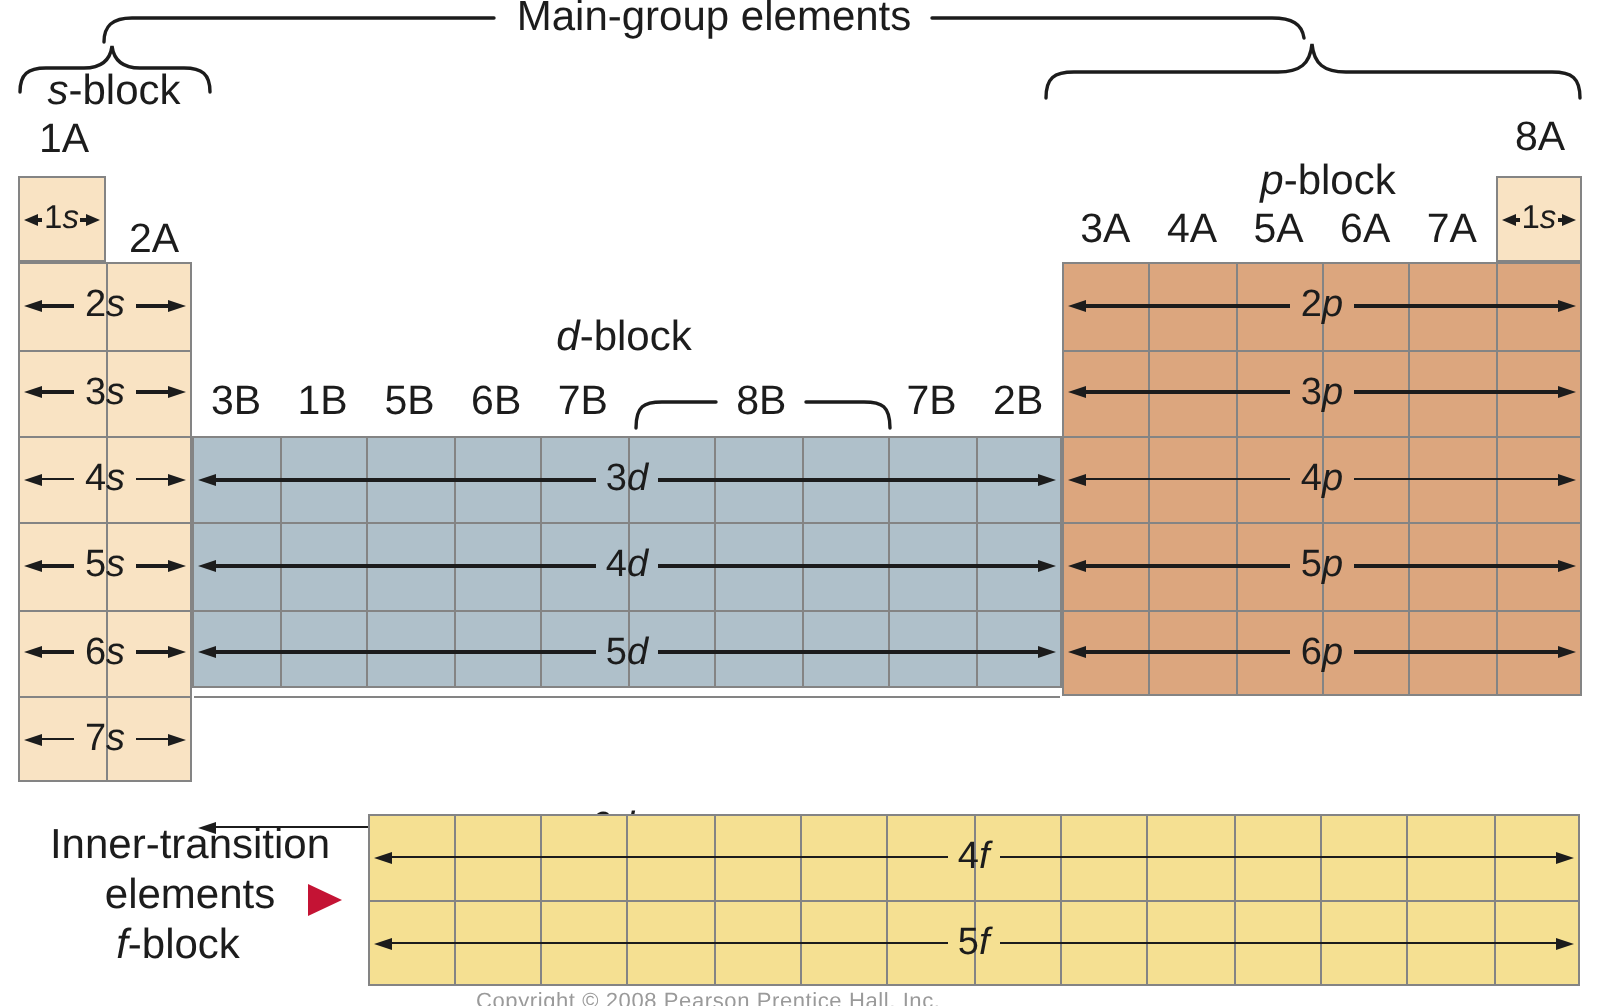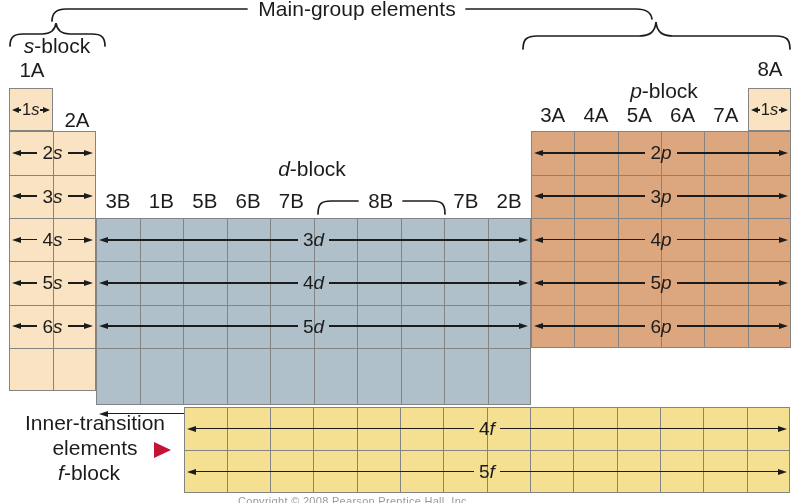--- a/index.html
+++ b/index.html
@@ -124,22 +124,29 @@
         <span class="seg"></span>
         <span class="ahr"></span>
       </div>
       <div class="oarrow" style="left: 2px; right: 2px; top: 183.985px;">
         <span class="ahl"></span>
         <span class="seg"></span>
         <span class="olabel">6<i>s</i></span>
         <span class="seg"></span>
         <span class="ahr"></span>
       </div>
-    </div>
-    <div class="block" style="left: 96px; top: 218px; width: 435px; height: 187px; background: rgb(175, 192, 202); border-color: rgb(132, 132, 132);">
+      <div class="oarrow" style="left: 2px; right: 2px; top: 227.315px;">
+        <span class="ahl"></span>
+        <span class="seg"></span>
+        <span class="olabel">7<i>s</i></span>
+        <span class="seg"></span>
+        <span class="ahr"></span>
+      </div>
+    </div>
+    <div class="block" style="left: 96px; top: 218px; width: 435px; height: 126px; background: rgb(175, 192, 202); border-color: rgb(132, 132, 132);">
       <div class="vline" style="left: 42.5px; background: rgb(132, 132, 132);"></div>
       <div class="vline" style="left: 86px; background: rgb(132, 132, 132);"></div>
       <div class="vline" style="left: 129.5px; background: rgb(132, 132, 132);"></div>
       <div class="vline" style="left: 173px; background: rgb(132, 132, 132);"></div>
       <div class="vline" style="left: 216.5px; background: rgb(132, 132, 132);"></div>
       <div class="vline" style="left: 260px; background: rgb(132, 132, 132);"></div>
       <div class="vline" style="left: 303.5px; background: rgb(132, 132, 132);"></div>
       <div class="vline" style="left: 347px; background: rgb(132, 132, 132);"></div>
       <div class="vline" style="left: 390.5px; background: rgb(132, 132, 132);"></div>
       <div class="hline" style="top: 42.33px; background: rgb(132, 132, 132);"></div>

